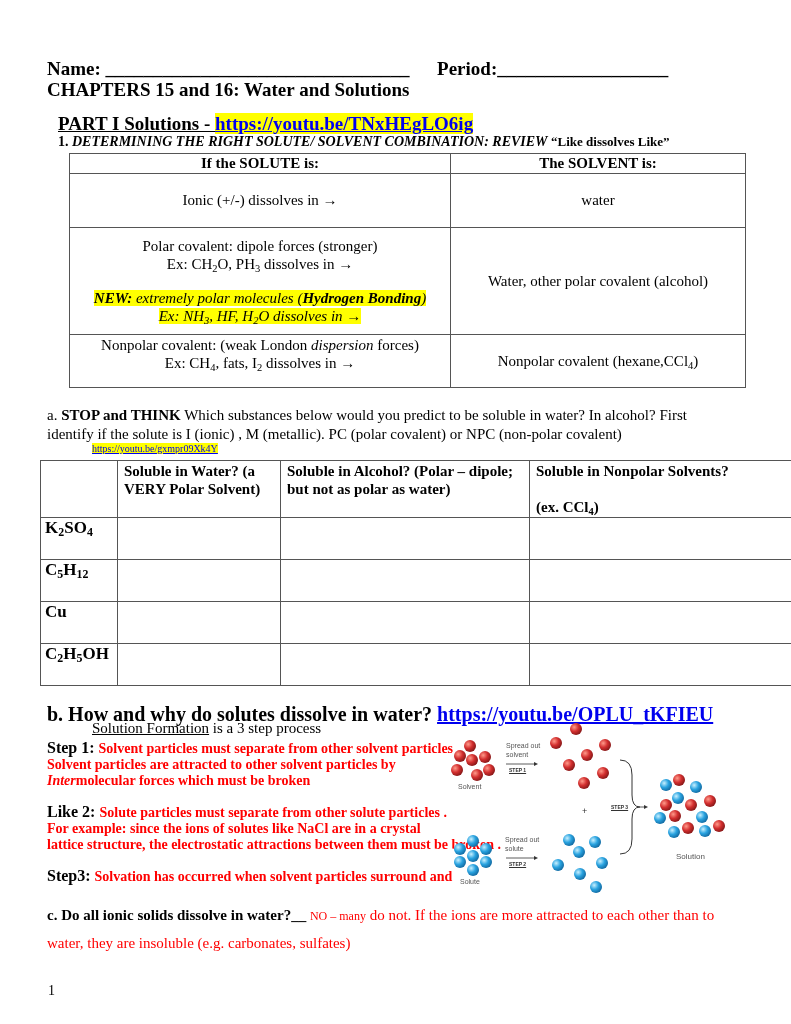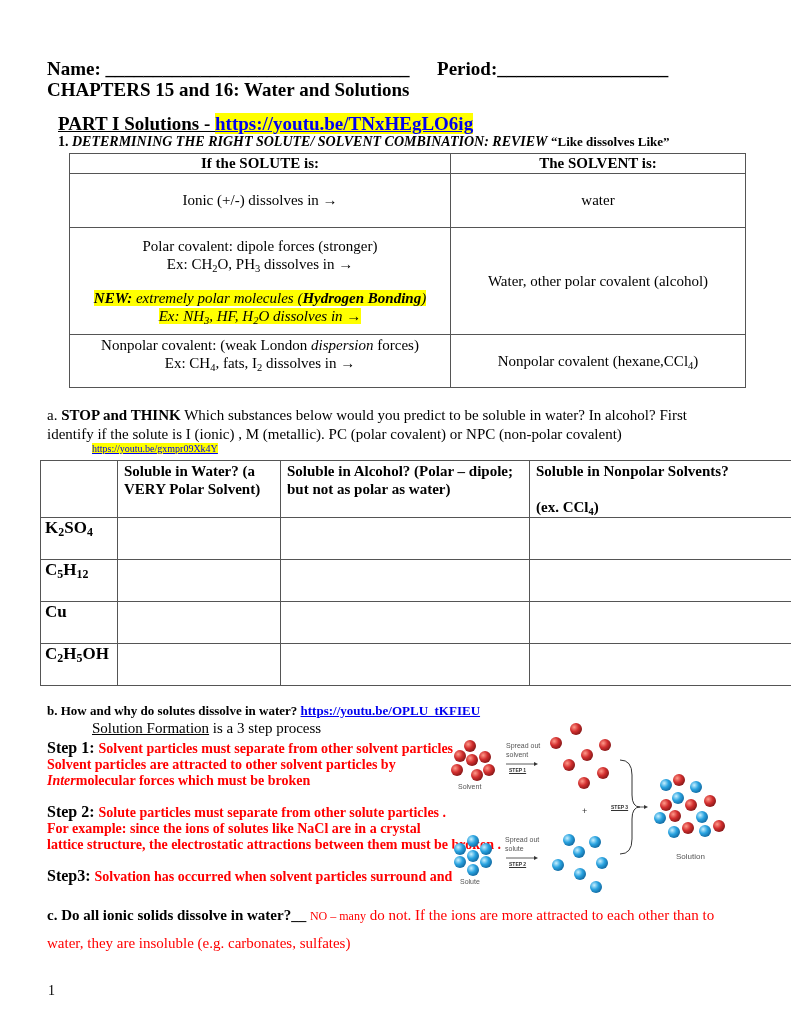--- a/index.html
+++ b/index.html
@@ -27,21 +27,21 @@
   #t1 td { text-align: center; vertical-align: middle; }
   #t1 .c1 { width: 380px; }
 
   #stop-text { left: 47px; top: 406px; font-size: 15px; line-height: 19px; }
   #stop-link { left: 92px; top: 443px; font-size: 10px; }
 
   #t2 { left: 40px; top: 460px; width: 756px; font-size: 15px; font-weight: bold; }
   #t2 td { vertical-align: top; padding: 1px 6px; line-height: 18px; }
   #t2 .rowlabel { font-size: 17px; padding-left: 4px; }
 
-  #qb { left: 47px; top: 703px; font-size: 13px; }
+  #qb { left: 47px; top: 703px; font-size: 20px; }
   #qb-sub { left: 92px; top: 720px; font-size: 15px; }
   .step { font-size: 14px; line-height: 16px; }
   .step .lbl { font-size: 16px; font-weight: bold; color: #000; }
   #step1 { left: 47px; top: 740px; }
   #step2 { left: 47px; top: 804px; }
   #step3 { left: 47px; top: 868px; }
   #qc { left: 47px; top: 902px; font-size: 15px; line-height: 27px; }
   #page-num { left: 48px; top: 983px; font-size: 14px; }
 
   #diagram { position: absolute; left: 440px; top: 715px; width: 320px; height: 180px; }
@@ -150,21 +150,21 @@
 <div id="qb-sub" class="abs">
   <span class="u">Solution Formation</span><span> is a 3 step process</span>
 </div>
 
 <div id="step1" class="abs step b red">
   <div><span class="lbl">Step 1: </span><span>Solvent particles must separate from other solvent particles .</span></div>
   <div>Solvent particles are attracted to other solvent particles by</div>
   <div><i>Inter</i><span>molecular forces which must be broken</span></div>
 </div>
 <div id="step2" class="abs step b red">
-  <div><span class="lbl">Step 2: </span><span>Solute particles must separate from other solute particles .</span></div>
+  <div><span class="lbl">Like 2: </span><span>Solute particles must separate from other solute particles .</span></div>
   <div>For example: since the ions of solutes like NaCl are in a crystal</div>
   <div>lattice structure, the electrostatic attractions between them must be broken .</div>
 </div>
 <div id="step3" class="abs step b red">
   <div><span class="lbl">Step3: </span><span>Solvation has occurred when solvent particles surround and</span></div>
 </div>
 
 <div id="diagram">
   <svg width="320" height="180" viewBox="0 0 320 180">
     <defs>

